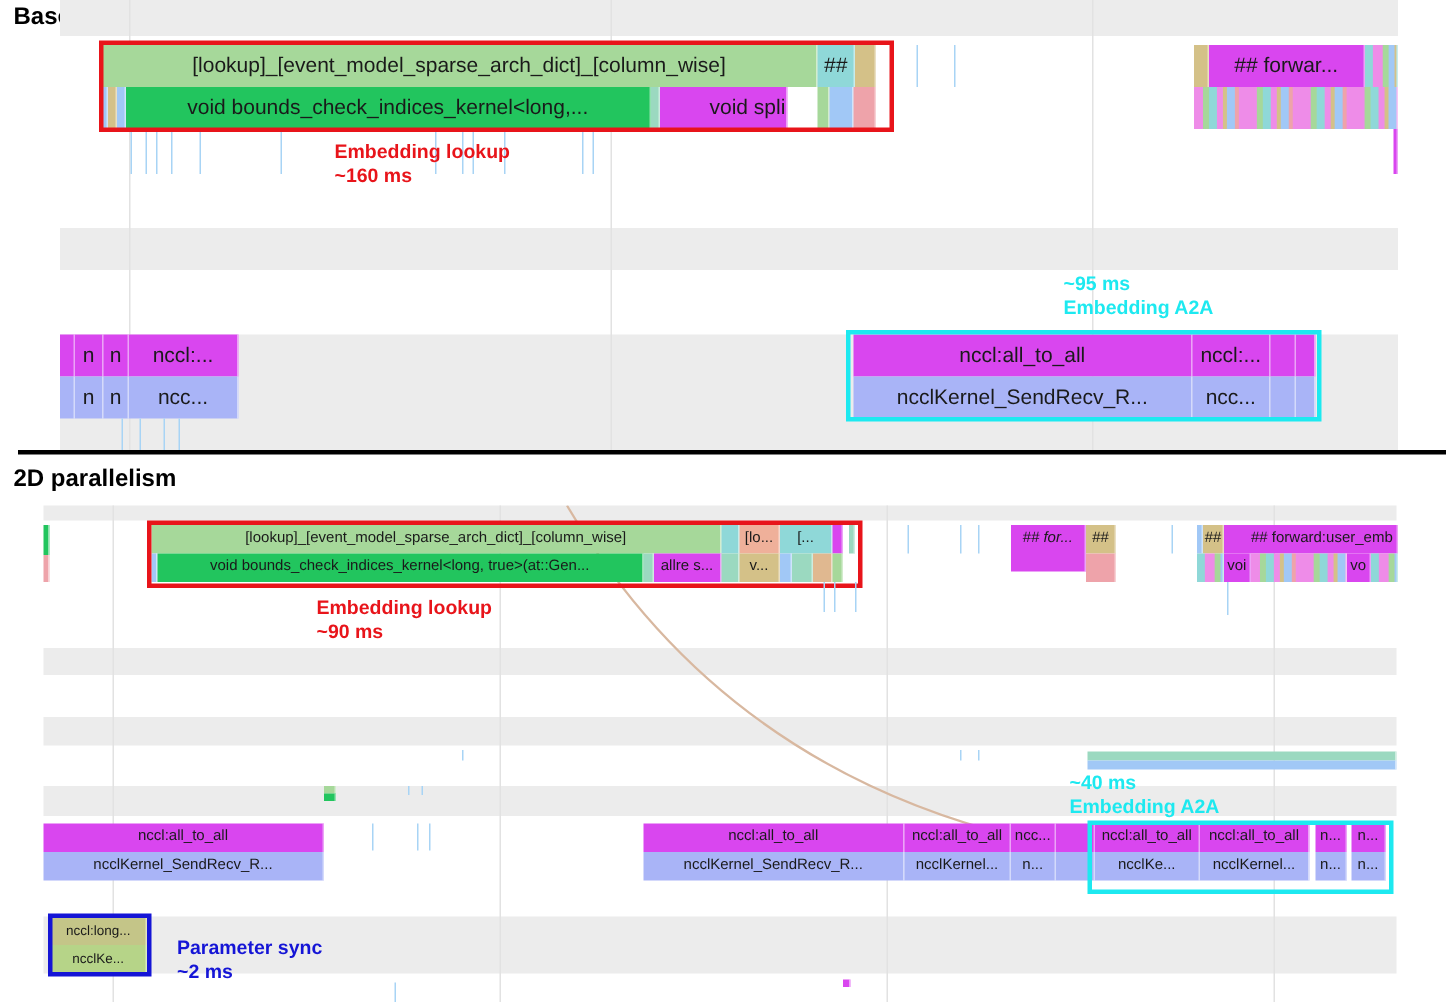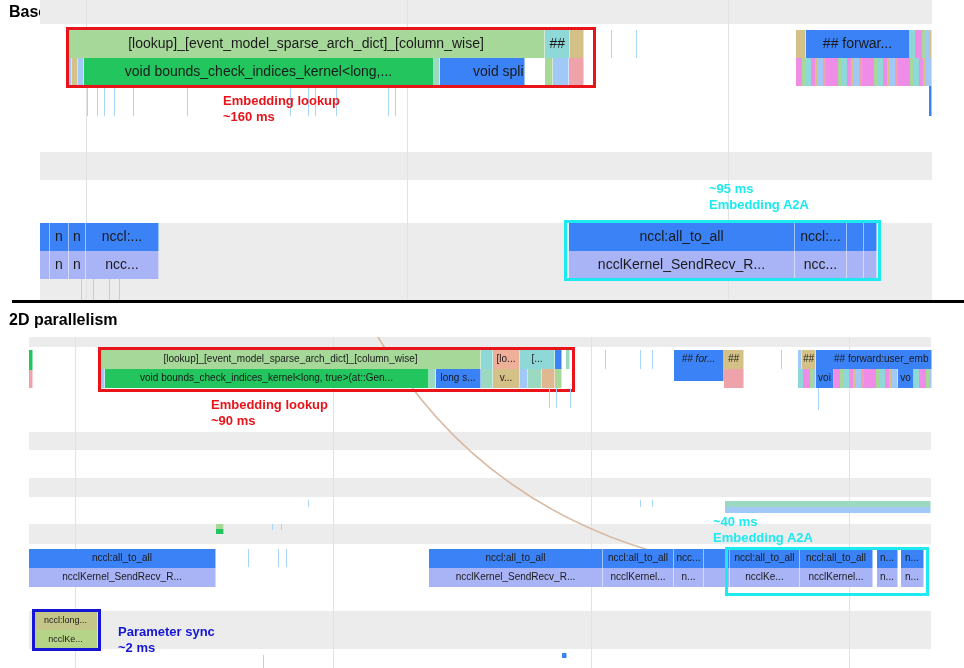--- a/index.html
+++ b/index.html
@@ -12,21 +12,21 @@
   .big { font-size:14px; line-height:26px; }
   .small { font-size:10px; line-height:18px; }
   .section-title { position:absolute; font-weight:bold; font-size:16px; color:#000; }
   .anno { position:absolute; font-weight:bold; font-size:13px; line-height:16px; }
   .red { color:#e8141a; }
   .cyan { color:#1de9f0; }
   .blue { color:#1515d6; }
   .box { position:absolute; box-sizing:border-box; }
   .green { background:#a6d89a; }
   .purple { background:#22c55e; }
-  .pink { background:#3b82f6; }
+  .pink { background:#d946ef; }
   .lav { background:#a9b4f7; }
   .teal { background:#8fd8d8; }
   .tan { background:#d4c188; }
   .rose { background:#eea3aa; }
   .sky { background:#a1c8f6; }
   .mint { background:#9bd9c0; }
   .olive { background:#b8cc80; }
   .stripes { background: repeating-linear-gradient(90deg,#ee8ce8 0 6px,#a6d89a 6px 10px,#8fd8d8 10px 15px,#ee8ce8 15px 19px,#d4c188 19px 22px,#a1c8f6 22px 27px,#eea3aa 27px 30px,#ee8ce8 30px 36px); }
   .stripes2 { background: repeating-linear-gradient(90deg,#8fd8d8 0 5px,#ee8ce8 5px 12px,#a6d89a 12px 16px,#a1c8f6 16px 20px,#d4c188 20px 24px,#ee8ce8 24px 30px); }
 </style>
@@ -132,21 +132,21 @@
 
 <div class="slice small green" style="left:101px;top:350px;width:380px;height:19px;">[lookup]_[event_model_sparse_arch_dict]_[column_wise]</div>
 <div class="slice teal" style="left:481px;top:350px;width:12px;height:19px;"></div>
 <div class="slice small rose" style="left:493px;top:350px;width:27px;height:19px;background:#efb09a;">[lo...</div>
 <div class="slice small teal" style="left:520px;top:350px;width:35px;height:19px;">[...</div>
 <div class="slice pink" style="left:555px;top:350px;width:7px;height:19px;"></div>
 <div class="slice mint" style="left:566px;top:350px;width:4px;height:19px;"></div>
 <div class="slice sky" style="left:101px;top:369px;width:4px;height:19px;"></div>
 <div class="slice small purple" style="left:105px;top:369px;width:324px;height:19px;">void bounds_check_indices_kernel&lt;long, true&gt;(at::Gen...</div>
 <div class="slice mint" style="left:429px;top:369px;width:7px;height:19px;"></div>
-<div class="slice small pink" style="left:436px;top:369px;width:45px;height:19px;">long s...</div>
+<div class="slice small pink" style="left:436px;top:369px;width:45px;height:19px;">allre s...</div>
 <div class="slice mint" style="left:481px;top:369px;width:12px;height:19px;"></div>
 <div class="slice small tan" style="left:493px;top:369px;width:27px;height:19px;">v...</div>
 <div class="slice sky" style="left:520px;top:369px;width:8px;height:19px;"></div>
 <div class="slice mint" style="left:528px;top:369px;width:14px;height:19px;"></div>
 <div class="slice tan" style="left:542px;top:369px;width:13px;height:19px;background:#e0b890;"></div>
 <div class="slice green" style="left:555px;top:369px;width:7px;height:19px;"></div>
 <div class="box" style="left:98px;top:347px;width:477px;height:45px;border:3px solid #e8141a;"></div>
 
 <div class="anno red" style="left:211px;top:397px;">
   <div>Embedding lookup</div>

